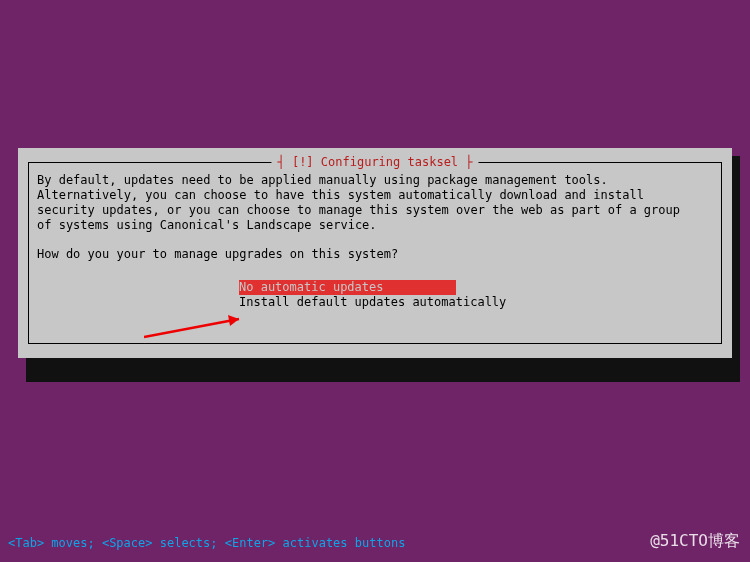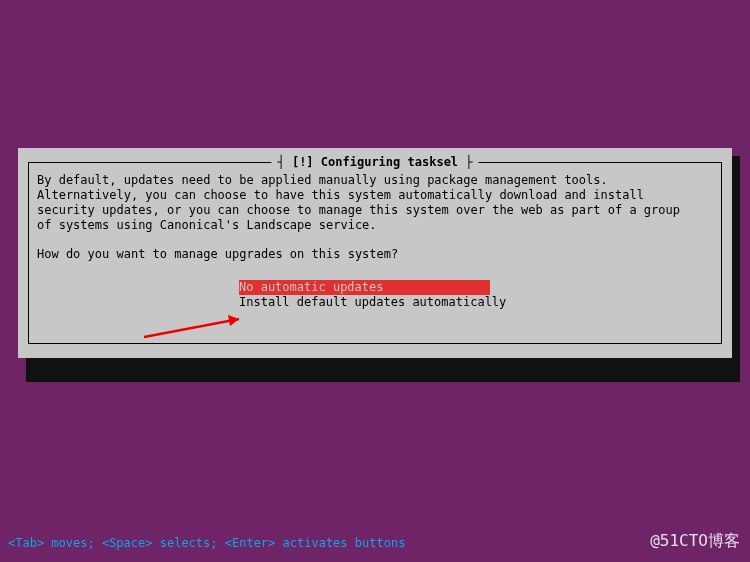--- a/index.html
+++ b/index.html
@@ -33,45 +33,44 @@
       border: 1px solid #000;
       position: relative;
       padding: 10px 8px 18px 8px;
     }
     .dialog-title {
       position: absolute;
       top: -8px;
       left: 50%;
       transform: translateX(-50%);
       background: #c7c7c7;
-      color: #000000;
+      color: #b91c1c;
       padding: 0 6px;
       white-space: nowrap;
-      font-weight: bold;
     }
     .para {
       white-space: pre-wrap;
       line-height: 1.25;
       margin-bottom: 14px;
     }
     .question {
       white-space: pre-wrap;
       line-height: 1.25;
       margin-bottom: 18px;
     }
     .options {
       margin-left: 202px;
       line-height: 1.25;
     }
     .option { white-space: pre; }
     .option.selected {
       background: #e03030;
       color: #c7c7c7;
       display: inline-block;
-      padding-right: 106px;
+      padding-right: 72px;
     }
     .arrow {
       position: absolute;
       left: 115px;
       top: 146px;
       width: 110px;
       height: 30px;
       pointer-events: none;
     }
     .status-bar {
@@ -98,21 +97,21 @@
 <div class="dialog-shadow"></div>
 
 <div class="dialog">
   <div class="dialog-border">
     <div class="dialog-title">┤ [!] Configuring tasksel ├</div>
 
     <div class="para">By default, updates need to be applied manually using package management tools.
 Alternatively, you can choose to have this system automatically download and install
 security updates, or you can choose to manage this system over the web as part of a group
 of systems using Canonical's Landscape service.</div>
-    <div class="question">How do you want to manage upgrades on this system?</div>
+    <div class="question">How do you your to manage upgrades on this system?</div>
 
     <div class="options">
       <div class="option selected">No automatic updates</div><br>
       <div class="option">Install default updates automatically</div><br>
     </div>
 
     <svg class="arrow" viewBox="0 0 110 30">
       <line x1="0" y1="28" x2="95" y2="10" stroke="#e00" stroke-width="2.5"></line>
       <polygon points="95,10 84,6 86,17" fill="#e00"></polygon>
     </svg>

